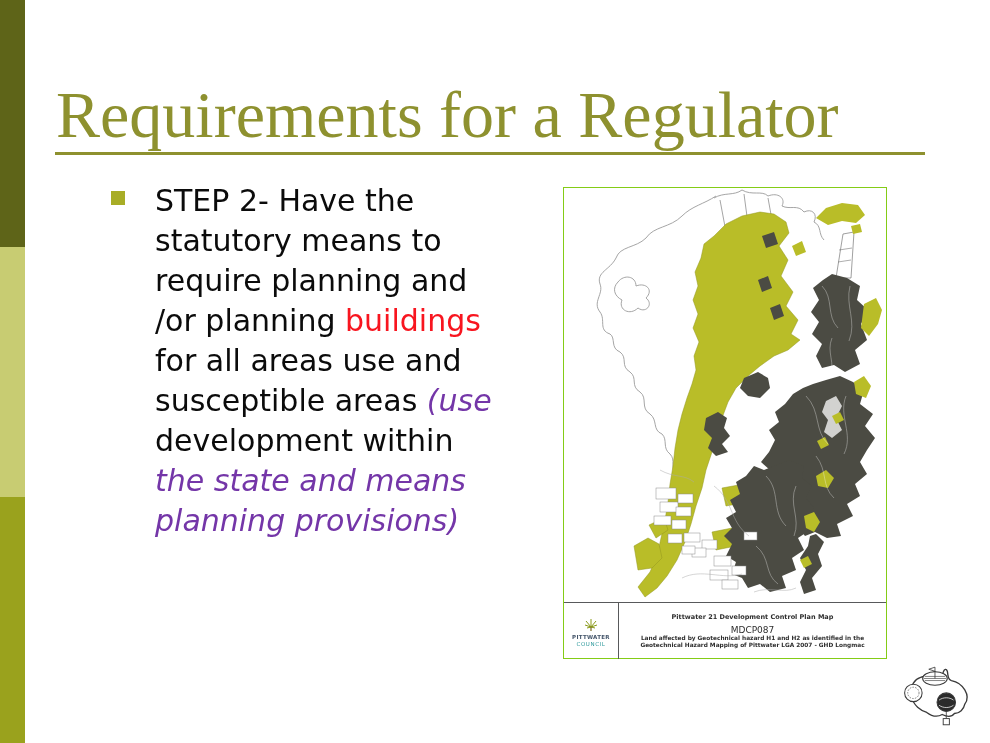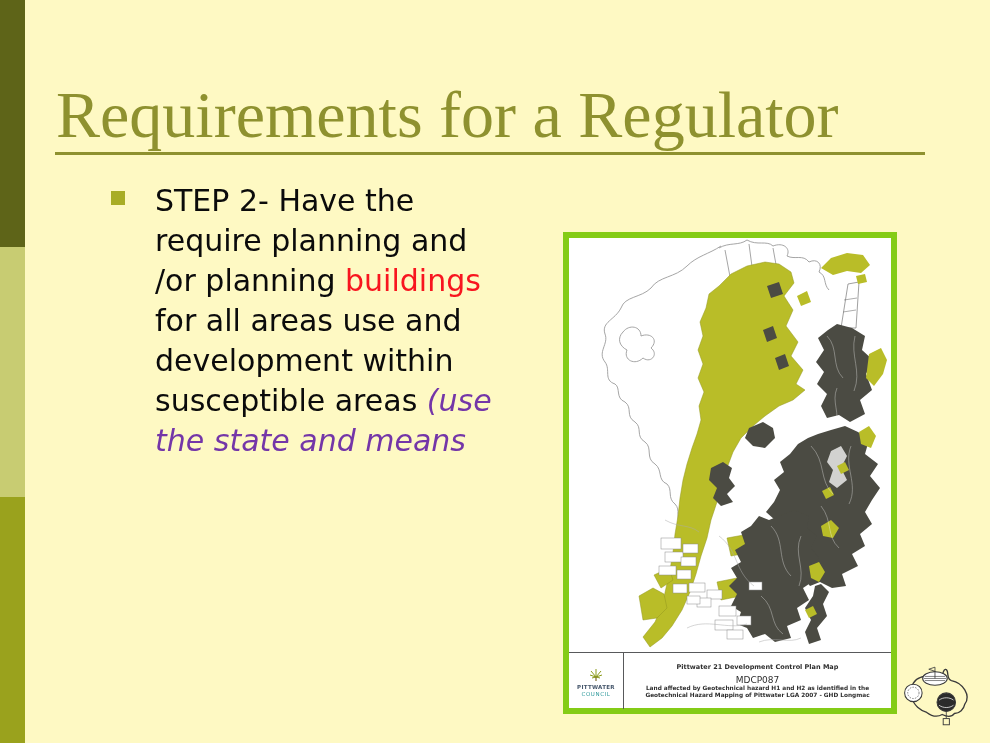--- a/index.html
+++ b/index.html
@@ -8,21 +8,21 @@
     --sb-light:#c8cc72;
     --sb-med:#9aa21d;
     --bullet-olive:#a8ad26;
     --red:#f8151f;
     --purple:#7436a8;
     --map-olive:#b9bd28;
     --map-dark:#4b4b43;
   }
   html,body{margin:0;padding:0;background:#888;}
   .slide{
-    position:relative;width:990px;height:743px;background:#fef9c3;
+    position:relative;width:990px;height:743px;background:#ffffff;
     overflow:hidden;font-family:"DejaVu Sans","Liberation Sans",sans-serif;
     margin:0 auto;
   }
   .sidebar{position:absolute;left:0;top:0;width:25px;height:743px;}
   .sidebar .seg1{position:absolute;left:0;top:0;width:25px;height:247px;background:var(--sb-dark);}
   .sidebar .seg2{position:absolute;left:0;top:247px;width:25px;height:250px;background:var(--sb-light);}
   .sidebar .seg3{position:absolute;left:0;top:497px;width:25px;height:246px;background:var(--sb-med);}
   .title{
     position:absolute;left:56px;top:76px;width:900px;height:78px;
     font-family:"Liberation Serif","DejaVu Serif",serif;
@@ -32,21 +32,21 @@
   .bullet-marker{position:absolute;left:111px;top:191px;width:14px;height:14px;background:var(--bullet-olive);}
   .bullet-text{
     position:absolute;left:155px;top:181px;width:400px;
     font-size:30px;color:#0b0b0b;
   }
   .bullet-text .line{height:40px;line-height:40px;white-space:pre;}
   .c-red{color:var(--red);}
   .c-purple{color:var(--purple);font-style:italic;}
   .map-frame{
     position:absolute;left:563px;top:187px;width:322px;height:470px;
-    border:6px solid #84cc16;background:#fff;margin-top:45px;
+    border:1px solid #84cc16;background:#fff;
   }
   .map-canvas{position:absolute;left:0;top:0;width:322px;height:414px;}
   .map-footer{
     position:absolute;left:0;top:414px;width:322px;height:56px;
     border-top:1px solid #58595b;display:flex;
   }
   .map-footer .cell-logo{
     width:54px;border-right:1px solid #58595b;display:flex;flex-direction:column;
     align-items:center;justify-content:center;gap:1px;
   }
@@ -72,26 +72,28 @@
     <div class="seg2"></div>
     <div class="seg3"></div>
   </div>
 
   <div class="title">Requirements for a Regulator</div>
   <div class="title-rule"></div>
 
   <div class="bullet-marker"></div>
   <div class="bullet-text">
     <div class="line"><span>STEP 2- Have the</span></div>
+    <div class="line"><span>statutory means to</span></div>
     <div class="line"><span>require planning and</span></div>
     <div class="line"><span>/or planning </span><span class="c-red">buildings</span></div>
     <div class="line"><span>for all areas use and</span></div>
+    <div class="line"><span>susceptible areas </span><span class="c-purple">(use</span></div>
     <div class="line"><span>development within</span></div>
-    <div class="line"><span>susceptible areas </span><span class="c-purple">(use</span></div>
     <div class="line"><span class="c-purple">the state and means</span></div>
+    <div class="line"><span class="c-purple">planning provisions)</span></div>
   </div>
 
   <div class="map-frame">
     <svg class="map-canvas" viewBox="0 0 322 414" xmlns="http://www.w3.org/2000/svg">
 
       <g stroke="#9b9b9b" stroke-width="0.9" fill="none">
         <path d="M152,8 C140,16 128,18 118,28 C106,40 90,38 82,50 C72,60 56,58 52,70 C46,82 32,84 36,96 C40,106 28,114 36,124 C42,132 34,142 46,146 C52,150 46,160 56,164 C64,170 56,178 66,184 C74,190 66,198 76,204 C84,210 76,220 86,226 C94,232 88,242 98,246 C104,252 98,260 106,266 C112,272 106,280 112,288"></path>
         <path d="M54,94 C60,86 72,88 72,98 C82,94 90,102 82,110 C90,116 82,126 74,120 C66,128 54,122 58,112 C50,108 48,100 54,94 Z"></path>
         <path d="M150,10 C160,4 170,8 178,2 C188,8 198,2 204,8 C214,4 222,10 218,18 C226,22 234,16 240,24 C248,20 254,26 250,34"></path>
         <path d="M156,12 L162,44 M180,6 L184,36 M204,10 L208,32"></path>

